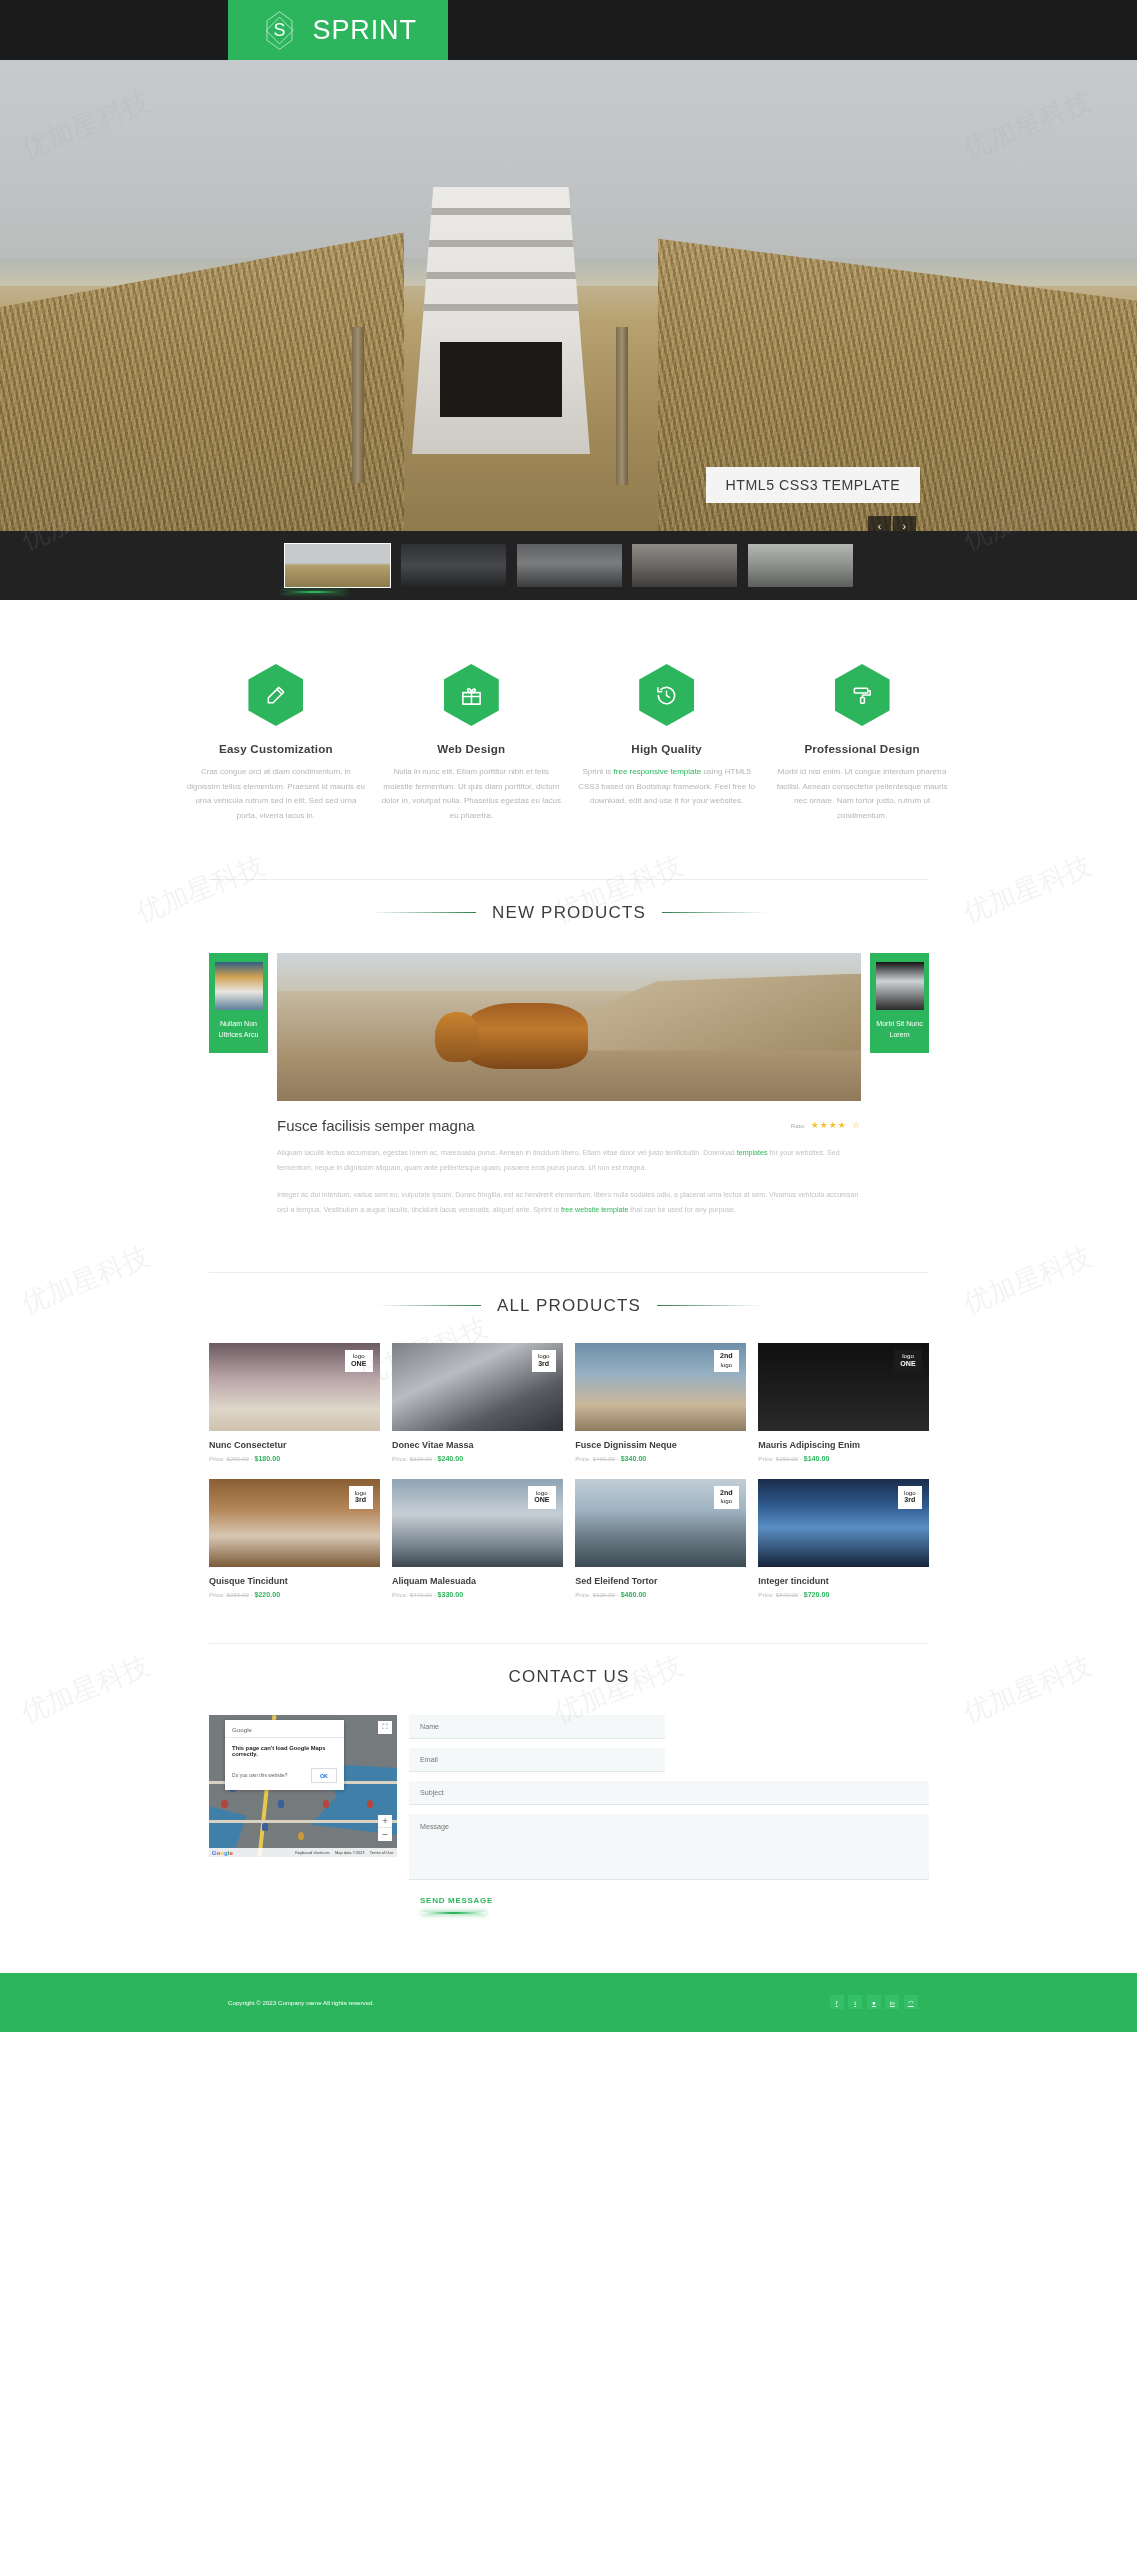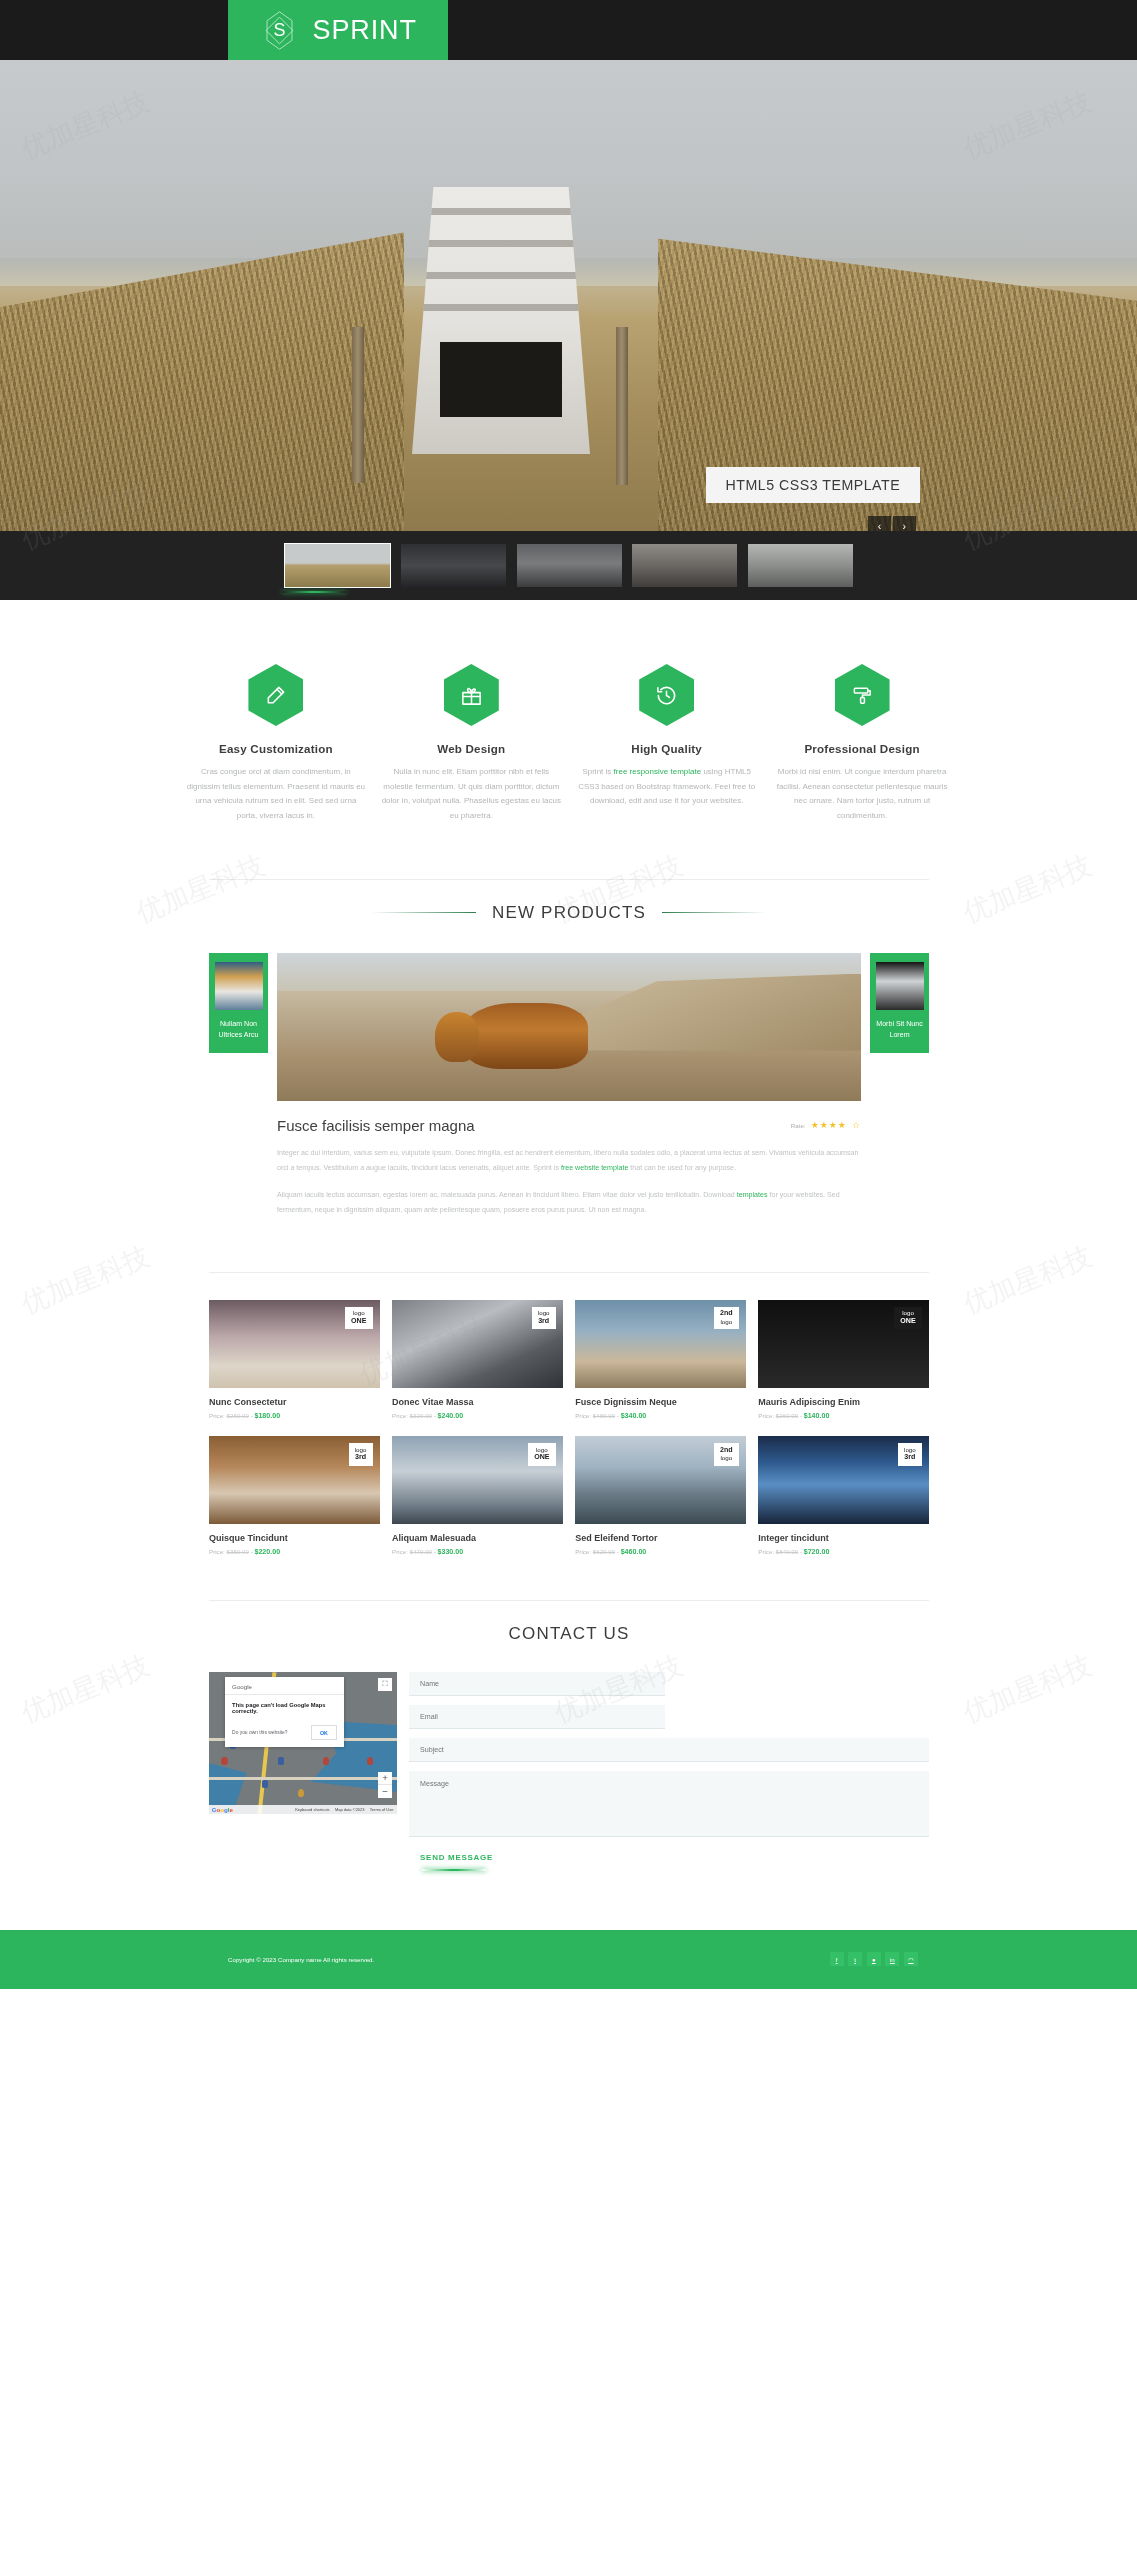--- a/index.html
+++ b/index.html
@@ -669,32 +669,37 @@
           <div class="cliff"></div>
         <div class="cow"></div>
           <div class="cow-head"></div>
       </div>
       <div class="rate-wrap">
         <span class="rate-label">Rate:</span>
         <span class="stars">★★★★</span>
           <span class="stars">☆</span>
       </div>
       <h3>Fusce facilisis semper magna</h3>
+      <p><span>Aliquam iaculis lectus accumsan, egestas lorem ac, malesuada purus. Aenean in tincidunt libero. Etiam vitae dolor vel justo tenlliotudin. Download </span><a href="#">templates</a><span> for your websites. Sed fermentum, neque in dignissim aliquam, quam ante pellentesque quam, posuere eros purus purus. Ut non est magna.</span></p>
       <p><span>Integer ac dui interdum, varius sem eu, vulputate ipsum. Donec fringilla, est ac hendrerit elementum, libero nulla sodales odio, a placerat urna lectus at sem. Vivamus vehicula accumsan orci a tempus. Vestibulum a augue iaculis, tincidunt lacus venenatis, aliquet ante. Sprint is </span><a href="#">free website template</a><span> that can be used for any purpose.</span></p>
-      <p><span>Aliquam iaculis lectus accumsan, egestas lorem ac, malesuada purus. Aenean in tincidunt libero. Etiam vitae dolor vel justo tenlliotudin. Download </span><a href="#">templates</a><span> for your websites. Sed fermentum, neque in dignissim aliquam, quam ante pellentesque quam, posuere eros purus purus. Ut non est magna.</span></p>
     </div>
 
     <div class="side-card">
       <div class="pic pic-hall"></div>
       <div class="cap">Morbi Sit Nunc Lorem</div>
     </div>
   </div>
 
   <div class="divider-top" style="margin-top:41px;"></div>
 
+  <div class="sec-heading">
+    <span class="line l"></span>
+    <h2>ALL PRODUCTS</h2>
+    <span class="line r"></span>
+  </div>
 
   <div class="grid">
 
     <div class="card">
       <div class="card-img img-a">
         <div class="badge">
           <span class="sm">logo</span>
           <span>ONE</span>
         </div>
       </div>

